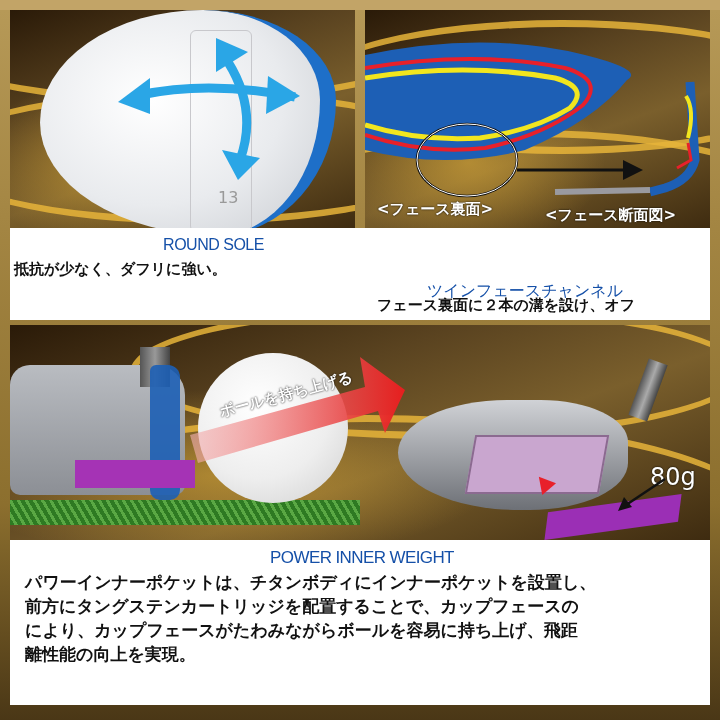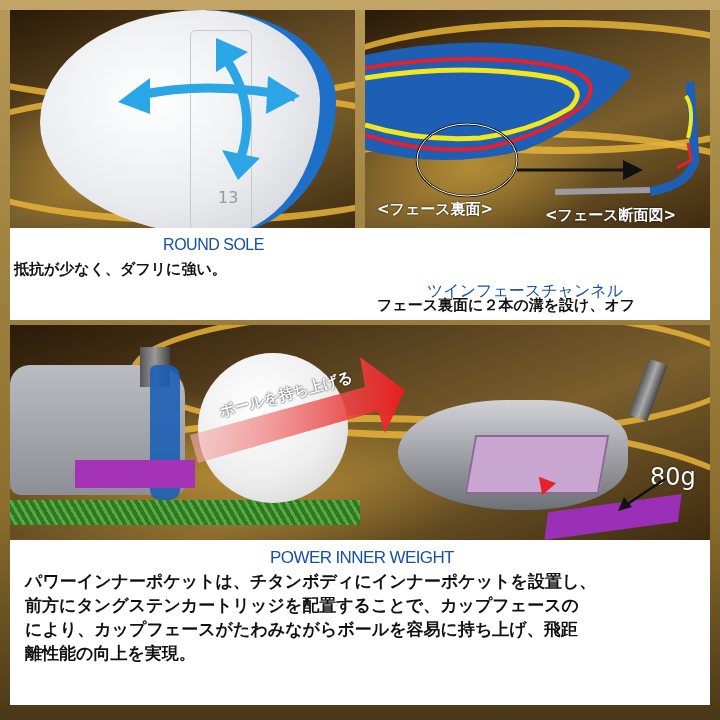--- a/index.html
+++ b/index.html
@@ -105,19 +105,19 @@
     <div style="position:absolute;left:538px;top:178px;width:130px;height:28px;background:#9b2fb5;transform:skewX(-15deg) rotate(-8deg);"></div>
     <div class="label-white" style="left:640px;top:138px;font-size:24px;font-weight:normal;">80g</div>
     <svg style="position:absolute;left:600px;top:150px;" width="60" height="40" viewBox="0 0 60 40">
       <line x1="55" y1="4" x2="16" y2="30" stroke="#111" stroke-width="2.5"></line>
       <polygon points="8,36 22,32 14,22" fill="#111"></polygon>
     </svg>
   </div>
 
   <div class="white-band" style="left:10px;top:540px;width:700px;height:165px;"></div>
   <div class="caption" style="left:10px;top:548px;width:704px;font-size:17px;letter-spacing:-0.6px;">POWER INNER WEIGHT</div>
-  <div class="body-text" style="left:25px;top:570px;width:680px;font-size:17px;line-height:24px;font-family:Liberation Serif, serif;">
+  <div class="body-text" style="left:25px;top:570px;width:680px;font-size:17px;line-height:24px;">
     <div>パワーインナーポケットは、チタンボディにインナーポケットを設置し、</div>
     <div>前方にタングステンカートリッジを配置することで、カップフェースの</div>
     <div>により、カップフェースがたわみながらボールを容易に持ち上げ、飛距</div>
     <div>離性能の向上を実現。</div>
   </div>
 </div>
 
 </body></html>

